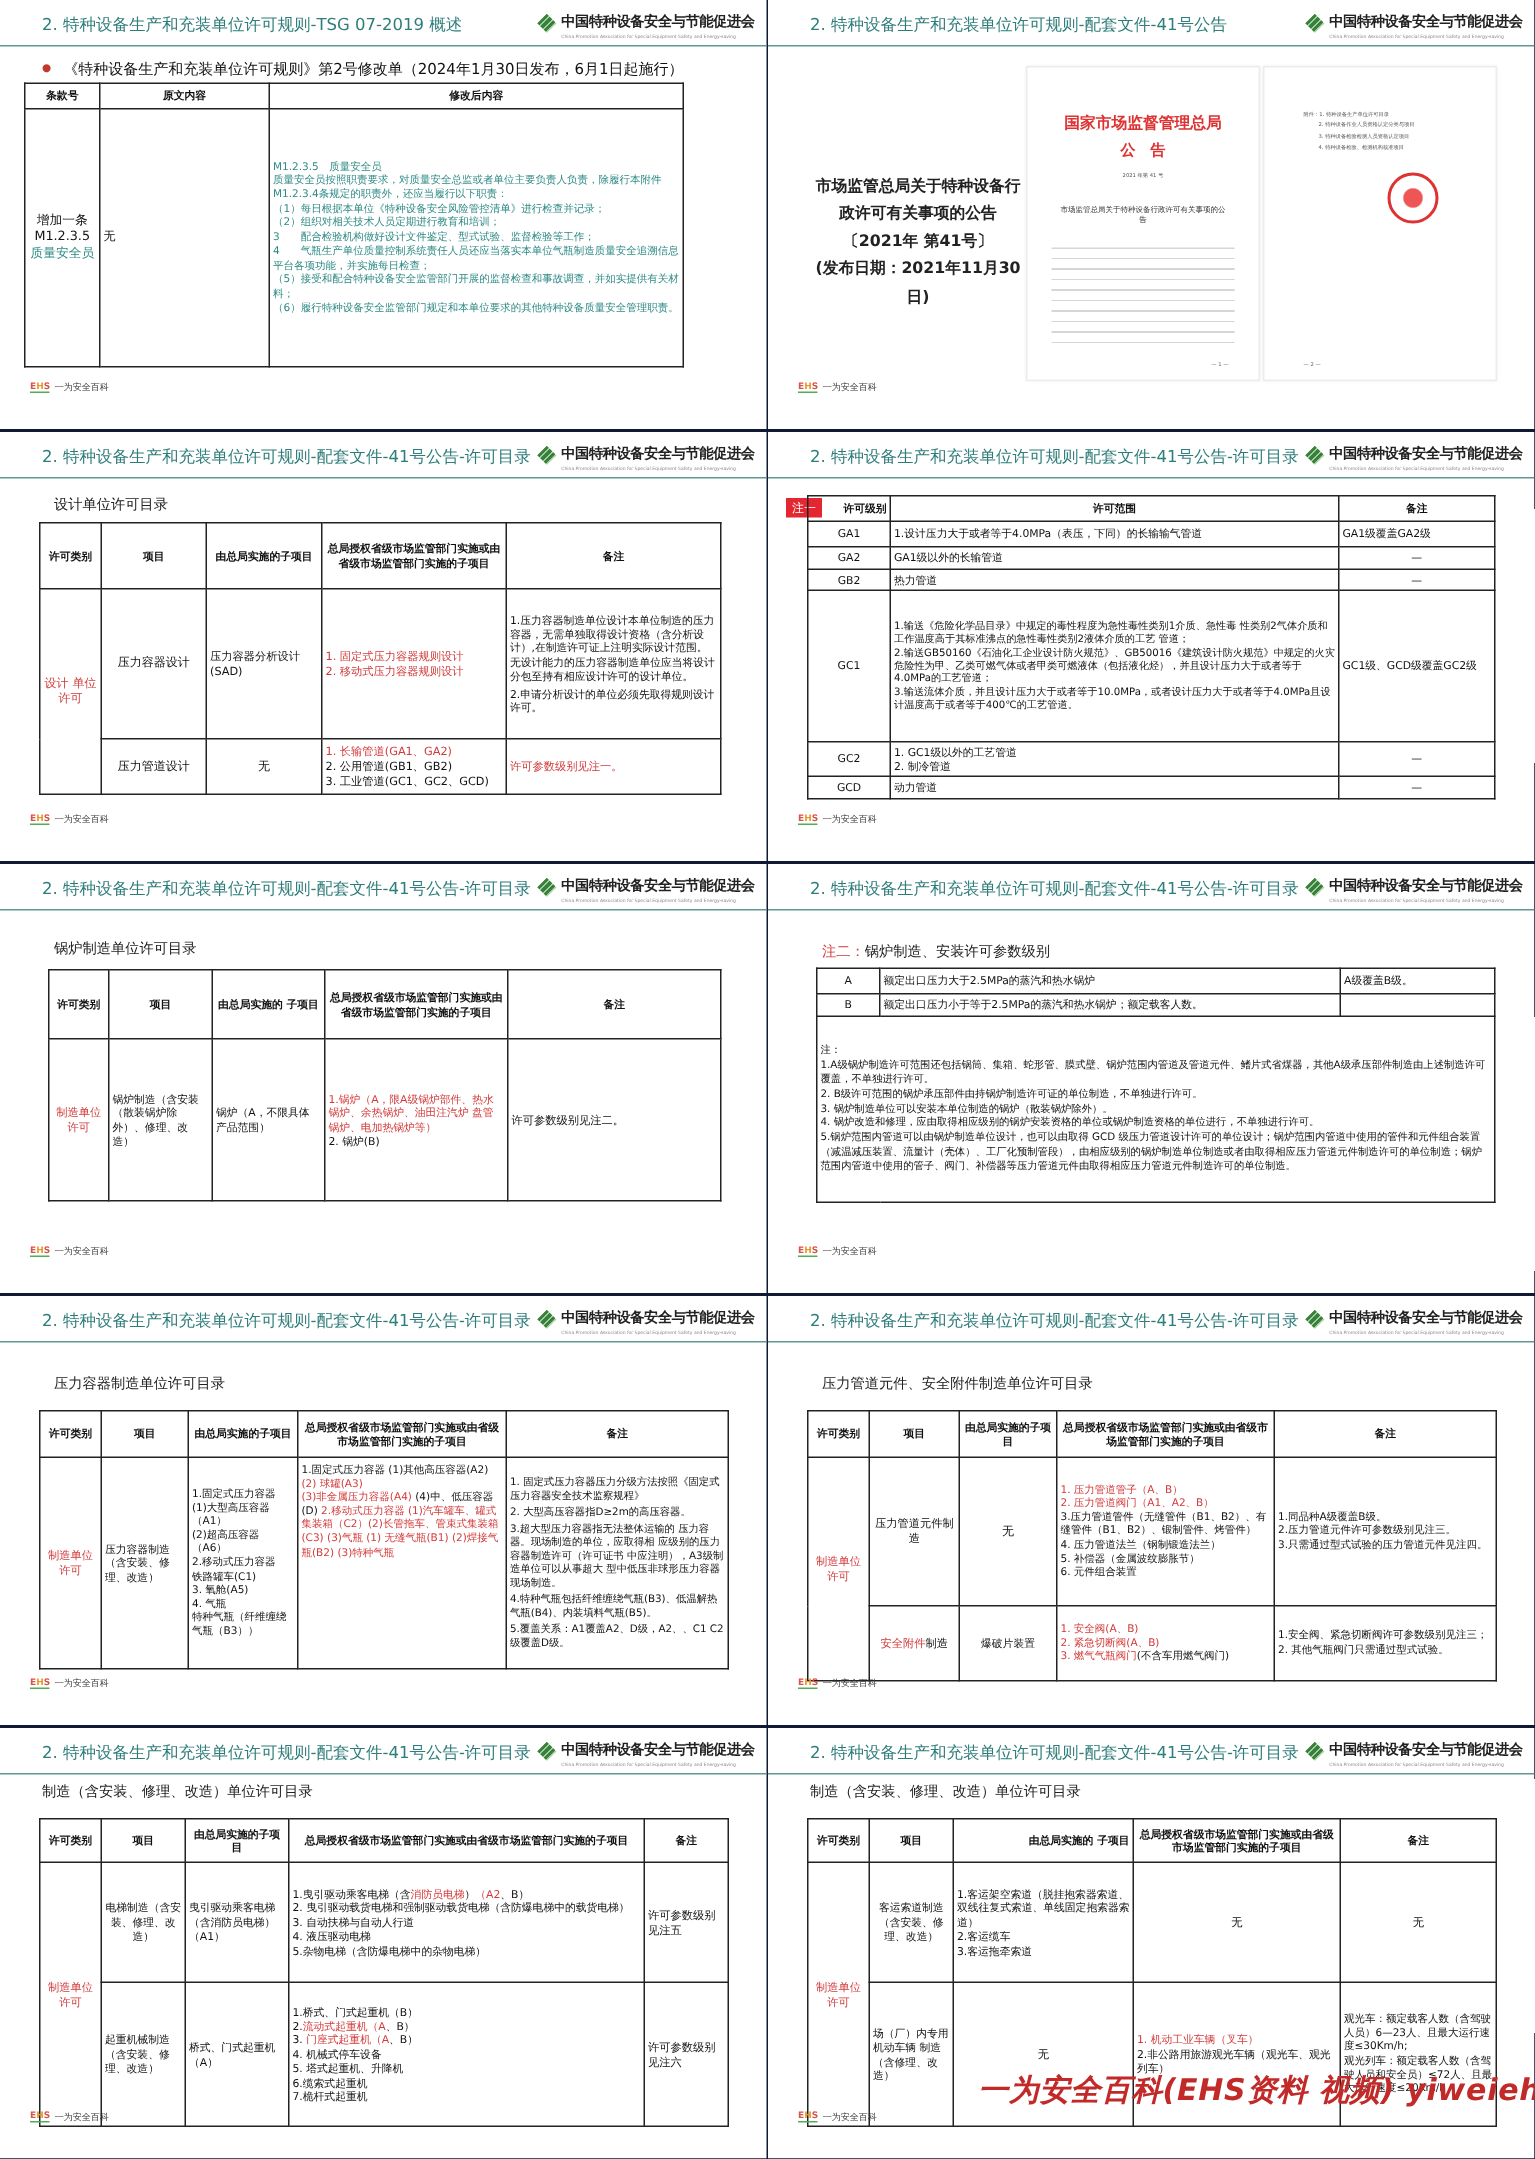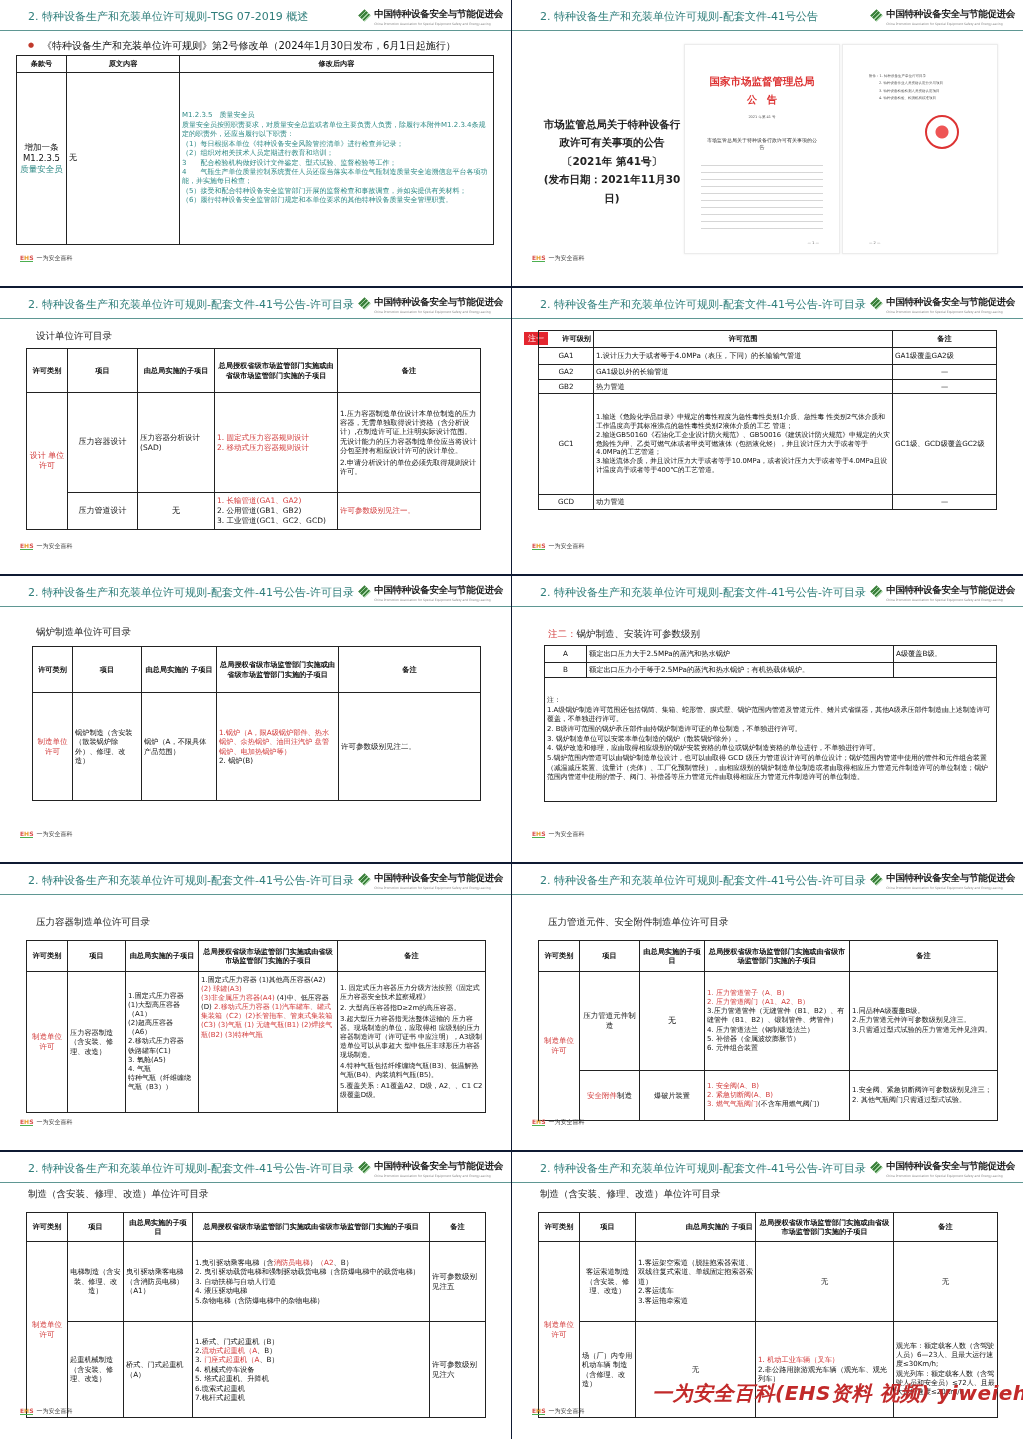--- a/index.html
+++ b/index.html
@@ -43,21 +43,21 @@
     <div class="slide-title">2. 特种设备生产和充装单位许可规则-TSG 07-2019 概述</div>
     <div class="logo">
       <span class="logo-mark"></span>
       <span class="logo-text">
           <span class="logo-cn">中国特种设备安全与节能促进会</span>
           <span class="logo-en">China Promotion Association for Special Equipment Safety and Energy-saving</span>
         </span>
     </div>
     <div class="title-rule"></div>
     <div class="bullet-line">《特种设备生产和充装单位许可规则》第2号修改单（2024年1月30日发布，6月1日起施行）</div>
-    <table style="left:16px;top:55px;width:478px;">
+    <table style="left:16px;top:55px;width:440px;">
       <colgroup>
           <col style="width:50px">
           <col style="width:113px">
           <col>
         </colgroup>
       <tbody>
           <tr style="height:17px;">
         <th>条款号</th>
         <th>原文内容</th>
         <th>修改后内容</th>
@@ -221,20 +221,26 @@
             <td>热力管道</td>
             <td class="c">—</td>
           </tr>
       <tr style="height:101px;">
             <td class="c">GC1</td>
             <td class="pre" style="font-size:6.8px;">1.输送《危险化学品目录》中规定的毒性程度为急性毒性类别1介质、急性毒 性类别2气体介质和工作温度高于其标准沸点的急性毒性类别2液体介质的工艺 管道；
 2.输送GB50160《石油化工企业设计防火规范》、GB50016《建筑设计防火规范》中规定的火灾危险性为甲、乙类可燃气体或者甲类可燃液体（包括液化烃），并且设计压力大于或者等于4.0MPa的工艺管道；
 3.输送流体介质，并且设计压力大于或者等于10.0MPa，或者设计压力大于或者等于4.0MPa且设计温度高于或者等于400℃的工艺管道。</td>
             <td>GC1级、GCD级覆盖GC2级</td>
           </tr>
+      <tr style="height:23px;">
+            <td class="c">GC2</td>
+            <td class="pre">1. GC1级以外的工艺管道
+2. 制冷管道</td>
+            <td class="c">—</td>
+          </tr>
       <tr style="height:15px;">
             <td class="c">GCD</td>
             <td>动力管道</td>
             <td class="c">—</td>
           </tr>
     </tbody>
       </table>
     <div class="footer-brand" style="top:254px;">
         <span class="ehs">E<b>H</b>S</span>
         <span>一为安全百科</span>
@@ -304,21 +310,21 @@
           <col>
         </colgroup>
       <tbody>
       <tr style="height:17px;">
             <td class="c">A</td>
             <td>额定出口压力大于2.5MPa的蒸汽和热水锅炉</td>
             <td>A级覆盖B级。</td>
           </tr>
       <tr style="height:15px;">
             <td class="c">B</td>
-            <td>额定出口压力小于等于2.5MPa的蒸汽和热水锅炉；有机热载体锅炉。</td>
+            <td>额定出口压力小于等于2.5MPa的蒸汽和热水锅炉；额定载客人数。</td>
             <td></td>
           </tr>
       <tr style="height:124px;">
             <td colspan="3" class="pre" style="font-size:6.9px;line-height:1.4;">注：
 1.A级锅炉制造许可范围还包括锅筒、集箱、蛇形管、膜式壁、锅炉范围内管道及管道元件、鳍片式省煤器，其他A级承压部件制造由上述制造许可覆盖，不单独进行许可。
 2.  B级许可范围的锅炉承压部件由持锅炉制造许可证的单位制造，不单独进行许可。
 3.  锅炉制造单位可以安装本单位制造的锅炉（散装锅炉除外）。
 4.  锅炉改造和修理，应由取得相应级别的锅炉安装资格的单位或锅炉制造资格的单位进行，不单独进行许可。
 5.锅炉范围内管道可以由锅炉制造单位设计，也可以由取得 GCD 级压力管道设计许可的单位设计；锅炉范围内管道中使用的管件和元件组合装置（减温减压装置、流量计（壳体）、工厂化预制管段），由相应级别的锅炉制造单位制造或者由取得相应压力管道元件制造许可的单位制造；锅炉范围内管道中使用的管子、阀门、补偿器等压力管道元件由取得相应压力管道元件制造许可的单位制造。</td>
           </tr>

